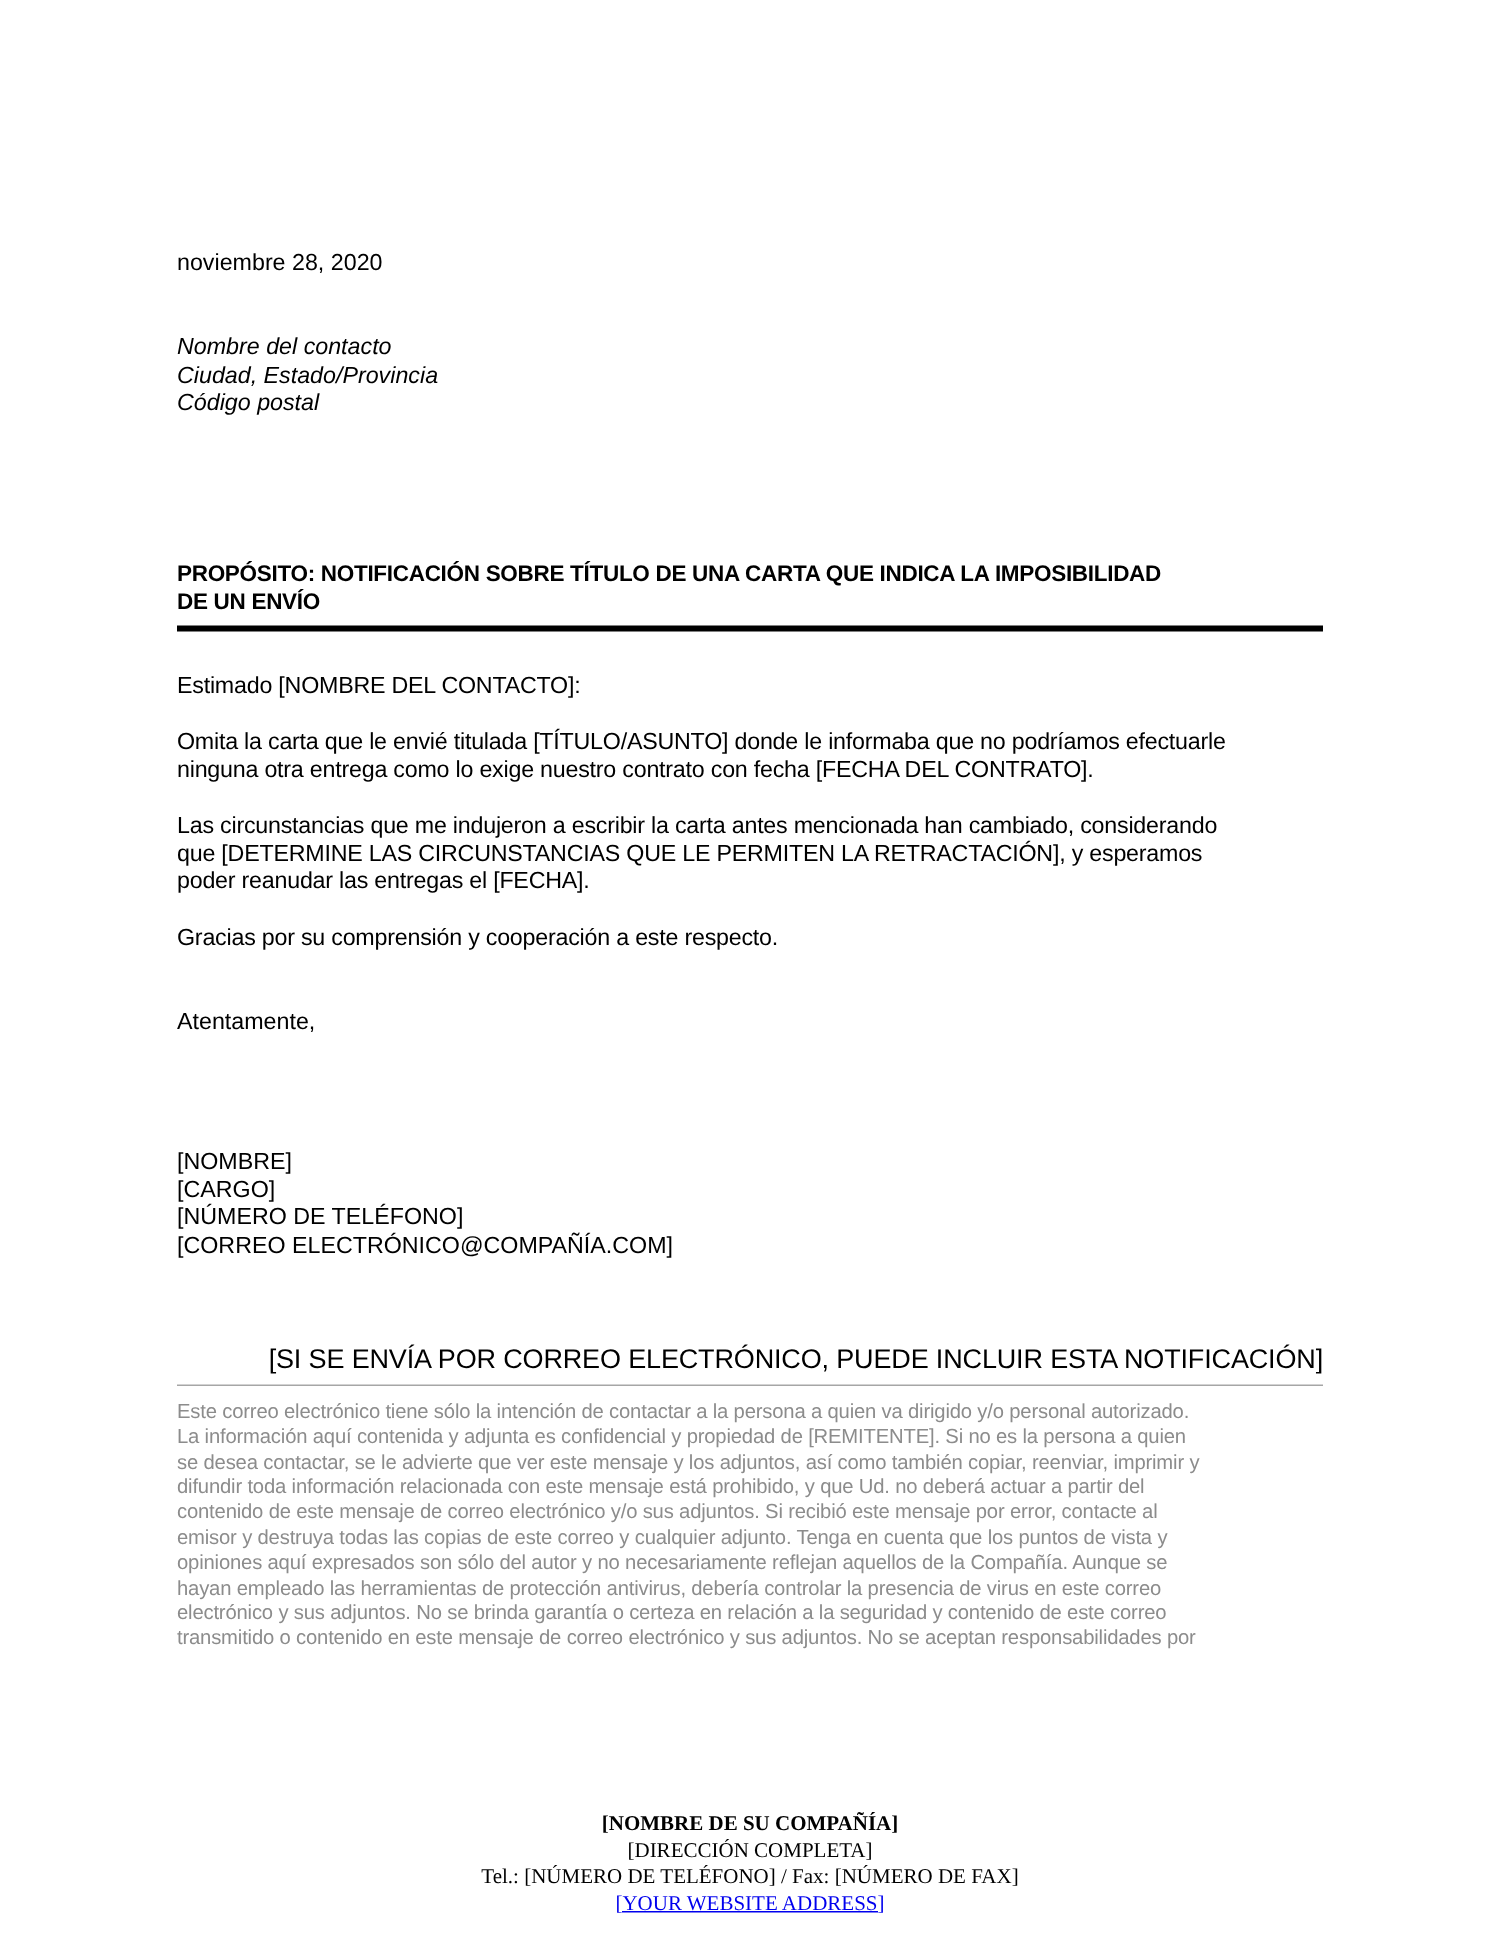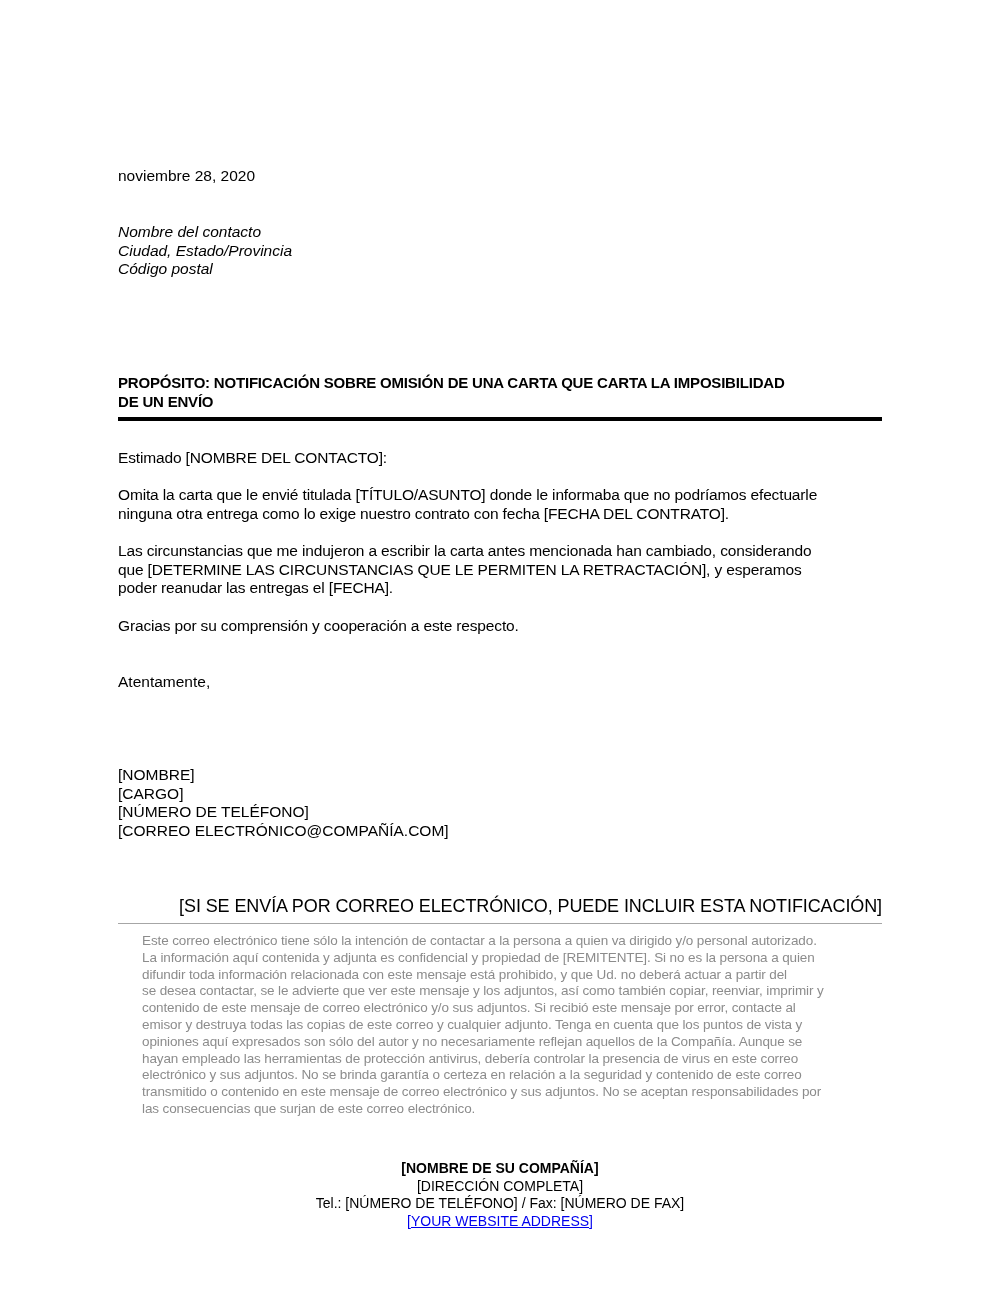--- a/index.html
+++ b/index.html
@@ -60,21 +60,21 @@
       white-space: nowrap;
       letter-spacing: -0.1px;
       text-align: right;
     }
     .disclaimer {
       font-size: 13.5px;
       line-height: 16.8px;
       color: #8c8c8c;
       letter-spacing: -0.12px;
     }
-    .disclaimer .l { display: block; white-space: nowrap; margin-left: 24px; }
+    .disclaimer .l { display: block; white-space: nowrap; }
     .footer {
       position: absolute;
       left: 0;
       width: 1000px;
       text-align: center;
       font-size: 14px;
       line-height: 17.5px;
     }
     .footer .bold { font-weight: bold; }
     .footer a {
@@ -89,21 +89,21 @@
 
   <div class="abs line" style="top:167px;">noviembre 28, 2020</div>
 
   <div class="abs" style="top:223px;font-style:italic;">
     <div class="line">Nombre del contacto</div>
     <div class="line">Ciudad, Estado/Provincia</div>
     <div class="line">Código postal</div>
   </div>
 
   <div class="abs subject" style="top:373px;">
-    <span class="l">PROPÓSITO: NOTIFICACIÓN SOBRE OMISIÓN DE UNA CARTA QUE CARTA LA IMPOSIBILIDAD</span>
+    <span class="l">PROPÓSITO: NOTIFICACIÓN SOBRE TÍTULO DE UNA CARTA QUE INDICA LA IMPOSIBILIDAD</span>
     <span class="l">DE UN ENVÍO</span>
   </div>
 
   <div class="rule-thick" style="top:417px;"></div>
 
   <div class="abs para" style="top:449px;">Estimado [NOMBRE DEL CONTACTO]:</div>
 
   <div class="abs para" style="top:486px;">
     <span class="l">Omita la carta que le envié titulada [TÍTULO/ASUNTO] donde le informaba que no podríamos efectuarle</span>
     <span class="l">ninguna otra entrega como lo exige nuestro contrato con fecha [FECHA DEL CONTRATO].</span>
@@ -128,30 +128,29 @@
     <div class="line">[CORREO ELECTRÓNICO@COMPAÑÍA.COM]</div>
   </div>
 
   <div class="abs notice-heading" style="top:897px;">[SI SE ENVÍA POR CORREO ELECTRÓNICO, PUEDE INCLUIR ESTA NOTIFICACIÓN]</div>
 
   <div class="rule-thin" style="top:923px;"></div>
 
   <div class="abs disclaimer" style="top:933px;">
     <span class="l">Este correo electrónico tiene sólo la intención de contactar a la persona a quien va dirigido y/o personal autorizado.</span>
     <span class="l">La información aquí contenida y adjunta es confidencial y propiedad de [REMITENTE]. Si no es la persona a quien</span>
+    <span class="l">se desea contactar, se le advierte que ver este mensaje y los adjuntos, así como también copiar, reenviar, imprimir y</span>
     <span class="l">difundir toda información relacionada con este mensaje está prohibido, y que Ud. no deberá actuar a partir del</span>
-    <span class="l">se desea contactar, se le advierte que ver este mensaje y los adjuntos, así como también copiar, reenviar, imprimir y</span>
     <span class="l">contenido de este mensaje de correo electrónico y/o sus adjuntos. Si recibió este mensaje por error, contacte al</span>
     <span class="l">emisor y destruya todas las copias de este correo y cualquier adjunto. Tenga en cuenta que los puntos de vista y</span>
     <span class="l">opiniones aquí expresados son sólo del autor y no necesariamente reflejan aquellos de la Compañía. Aunque se</span>
     <span class="l">hayan empleado las herramientas de protección antivirus, debería controlar la presencia de virus en este correo</span>
     <span class="l">electrónico y sus adjuntos. No se brinda garantía o certeza en relación a la seguridad y contenido de este correo</span>
     <span class="l">transmitido o contenido en este mensaje de correo electrónico y sus adjuntos. No se aceptan responsabilidades por</span>
-    <span class="l">las consecuencias que surjan de este correo electrónico.</span>
   </div>
 </div>
 
-<div class="footer" style="top:1160px;">
+<div class="footer" style="top:1208px;font-family:Liberation Serif, serif;">
   <div class="bold">[NOMBRE DE SU COMPAÑÍA]</div>
   <div>[DIRECCIÓN COMPLETA]</div>
   <div>Tel.: [NÚMERO DE TELÉFONO] / Fax: [NÚMERO DE FAX]</div>
   <div><a href="#">[YOUR WEBSITE ADDRESS]</a></div>
 </div>
 
 </body></html>

